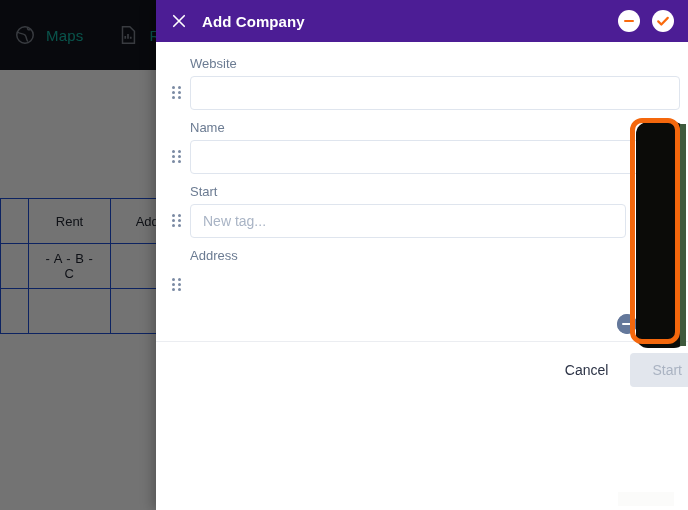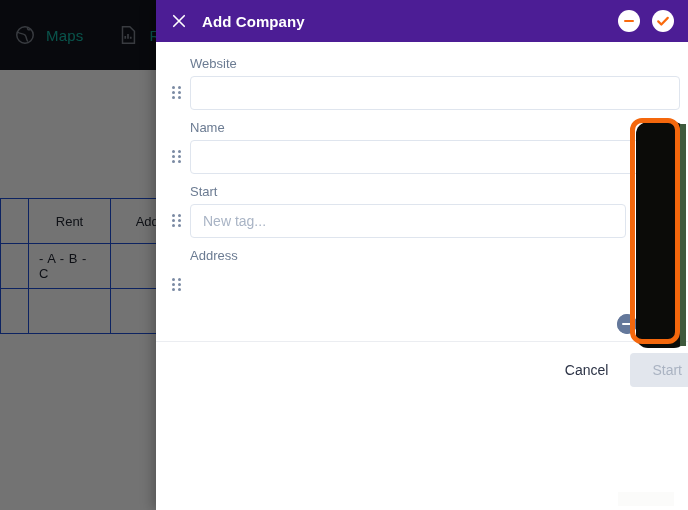--- a/index.html
+++ b/index.html
@@ -75,21 +75,21 @@
     color: #1f2430;
     font-weight: normal;
     padding: 0 10px;
     box-sizing: border-box;
   }
   .bg-table th {
     text-align: center;
     font-weight: normal;
     color:#222732;
   }
-  .bg-table td { text-align: left; letter-spacing:.5px;}
+  .bg-table td { text-align: center; letter-spacing:.5px;}
   .bg-table col.c1 { width: 28px; }
   .bg-table col.c2 { width: 82px; }
   .bg-table col.c3 { width: 98px; }
   .bg-table col.c4 { width: 52px; }
 
   
   .scrim {
     position: absolute;
     inset: 0;
     background: rgba(0,0,0,0.55);

